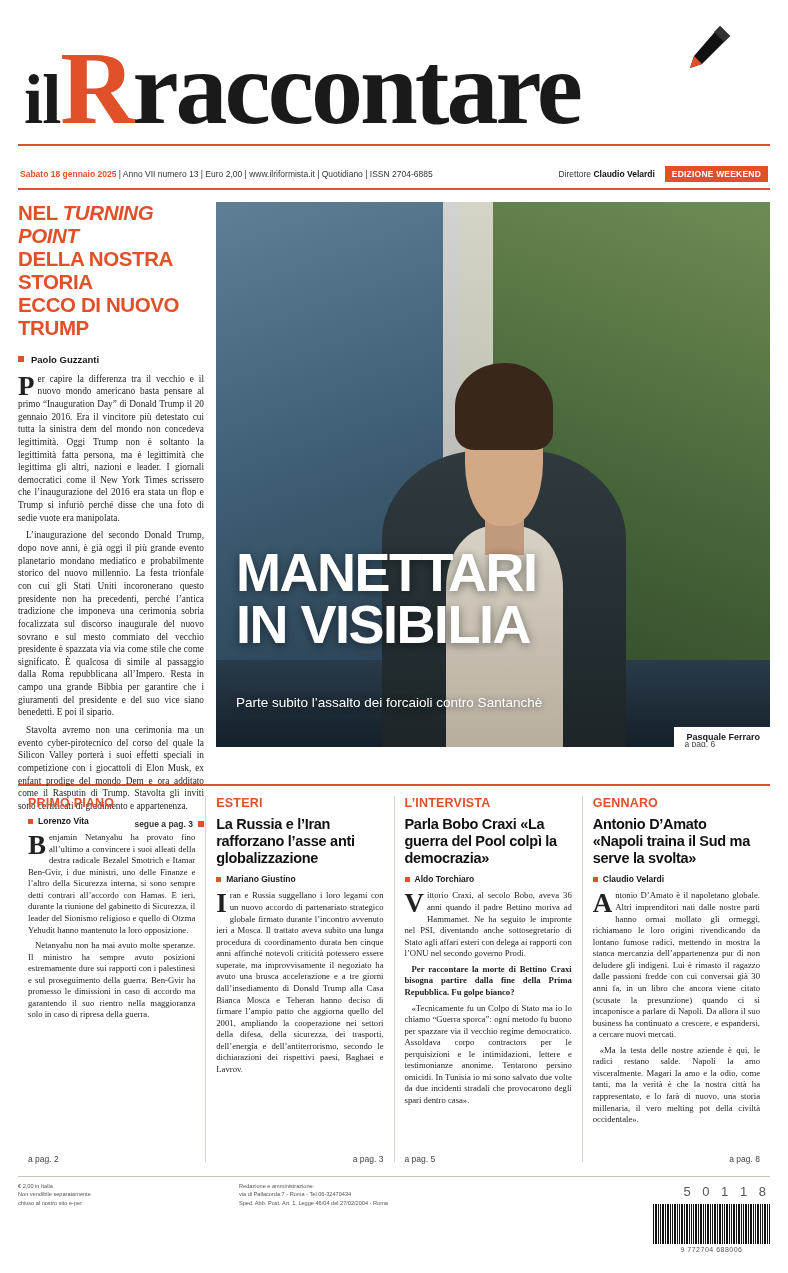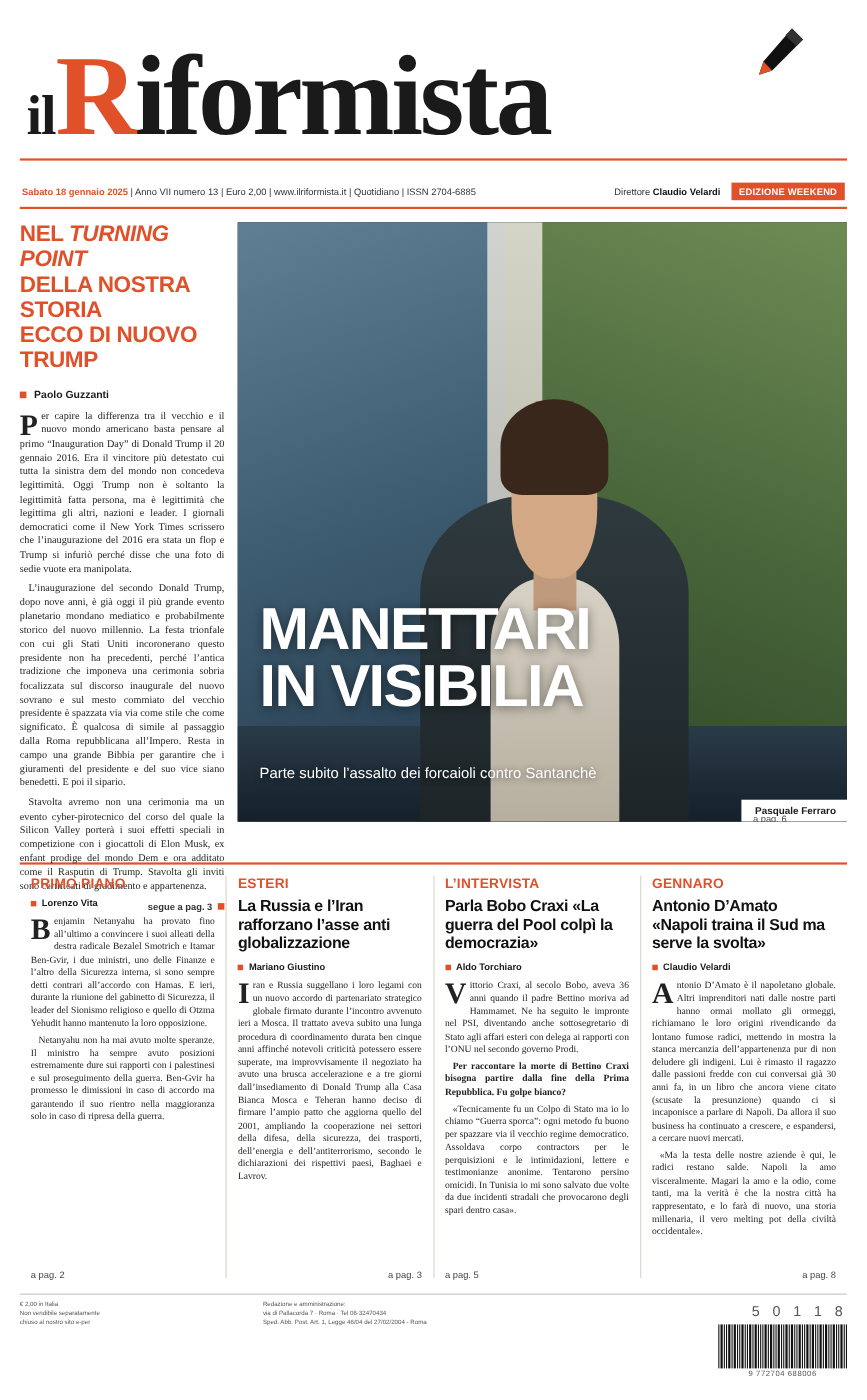--- a/index.html
+++ b/index.html
@@ -20,21 +20,21 @@
     font-family: "Liberation Serif", serif;
     font-size: 104px;
     font-weight: bold;
     letter-spacing: -3px;
     line-height: 1;
     position: absolute;
     left: 6px;
     top: 36px;
     white-space: nowrap;
   }
-  .masthead-title .il { font-size: 51px; letter-spacing: -1px; }
+  .masthead-title .il { font-size: 69px; letter-spacing: -1px; }
   .masthead-title .r { color: #e0512a; }
   .pen-icon { position: absolute; right: 36px; top: 22px; width: 54px; height: 54px; }
 
   
   .inforule { border-top: 2px solid #e0512a; margin-top: 4px; }
   .infobar {
     display: flex;
     align-items: center;
     justify-content: space-between;
     font-family: "Liberation Sans", sans-serif;
@@ -191,21 +191,21 @@
   .bars i.w { width: 2px; }
   .barcode .num { font-family: "Liberation Sans", sans-serif; font-size: 7px; letter-spacing: .5px; margin-top: 1px; }
 </style>
 </head>
 <body>
 
 <div class="page">
 
   <div class="masthead">
     <div class="masthead-title">
-      <span class="il">il</span><span class="r">R</span><span>iformista</span>
+      <span class="il">il</span><span class="r">R</span><span>raccontare</span>
     </div>
     <svg class="pen-icon" viewBox="0 0 54 54">
       <path d="M40 4 L50 14 L22 42 L10 46 L14 34 Z" fill="#111"></path>
       <path d="M14 34 L22 42 L10 46 Z" fill="#e0512a"></path>
       <path d="M40 4 L50 14 L44 20 L34 10 Z" fill="#333"></path>
     </svg>
   </div>
 
   <div class="inforule"></div>
   <div class="infobar">

